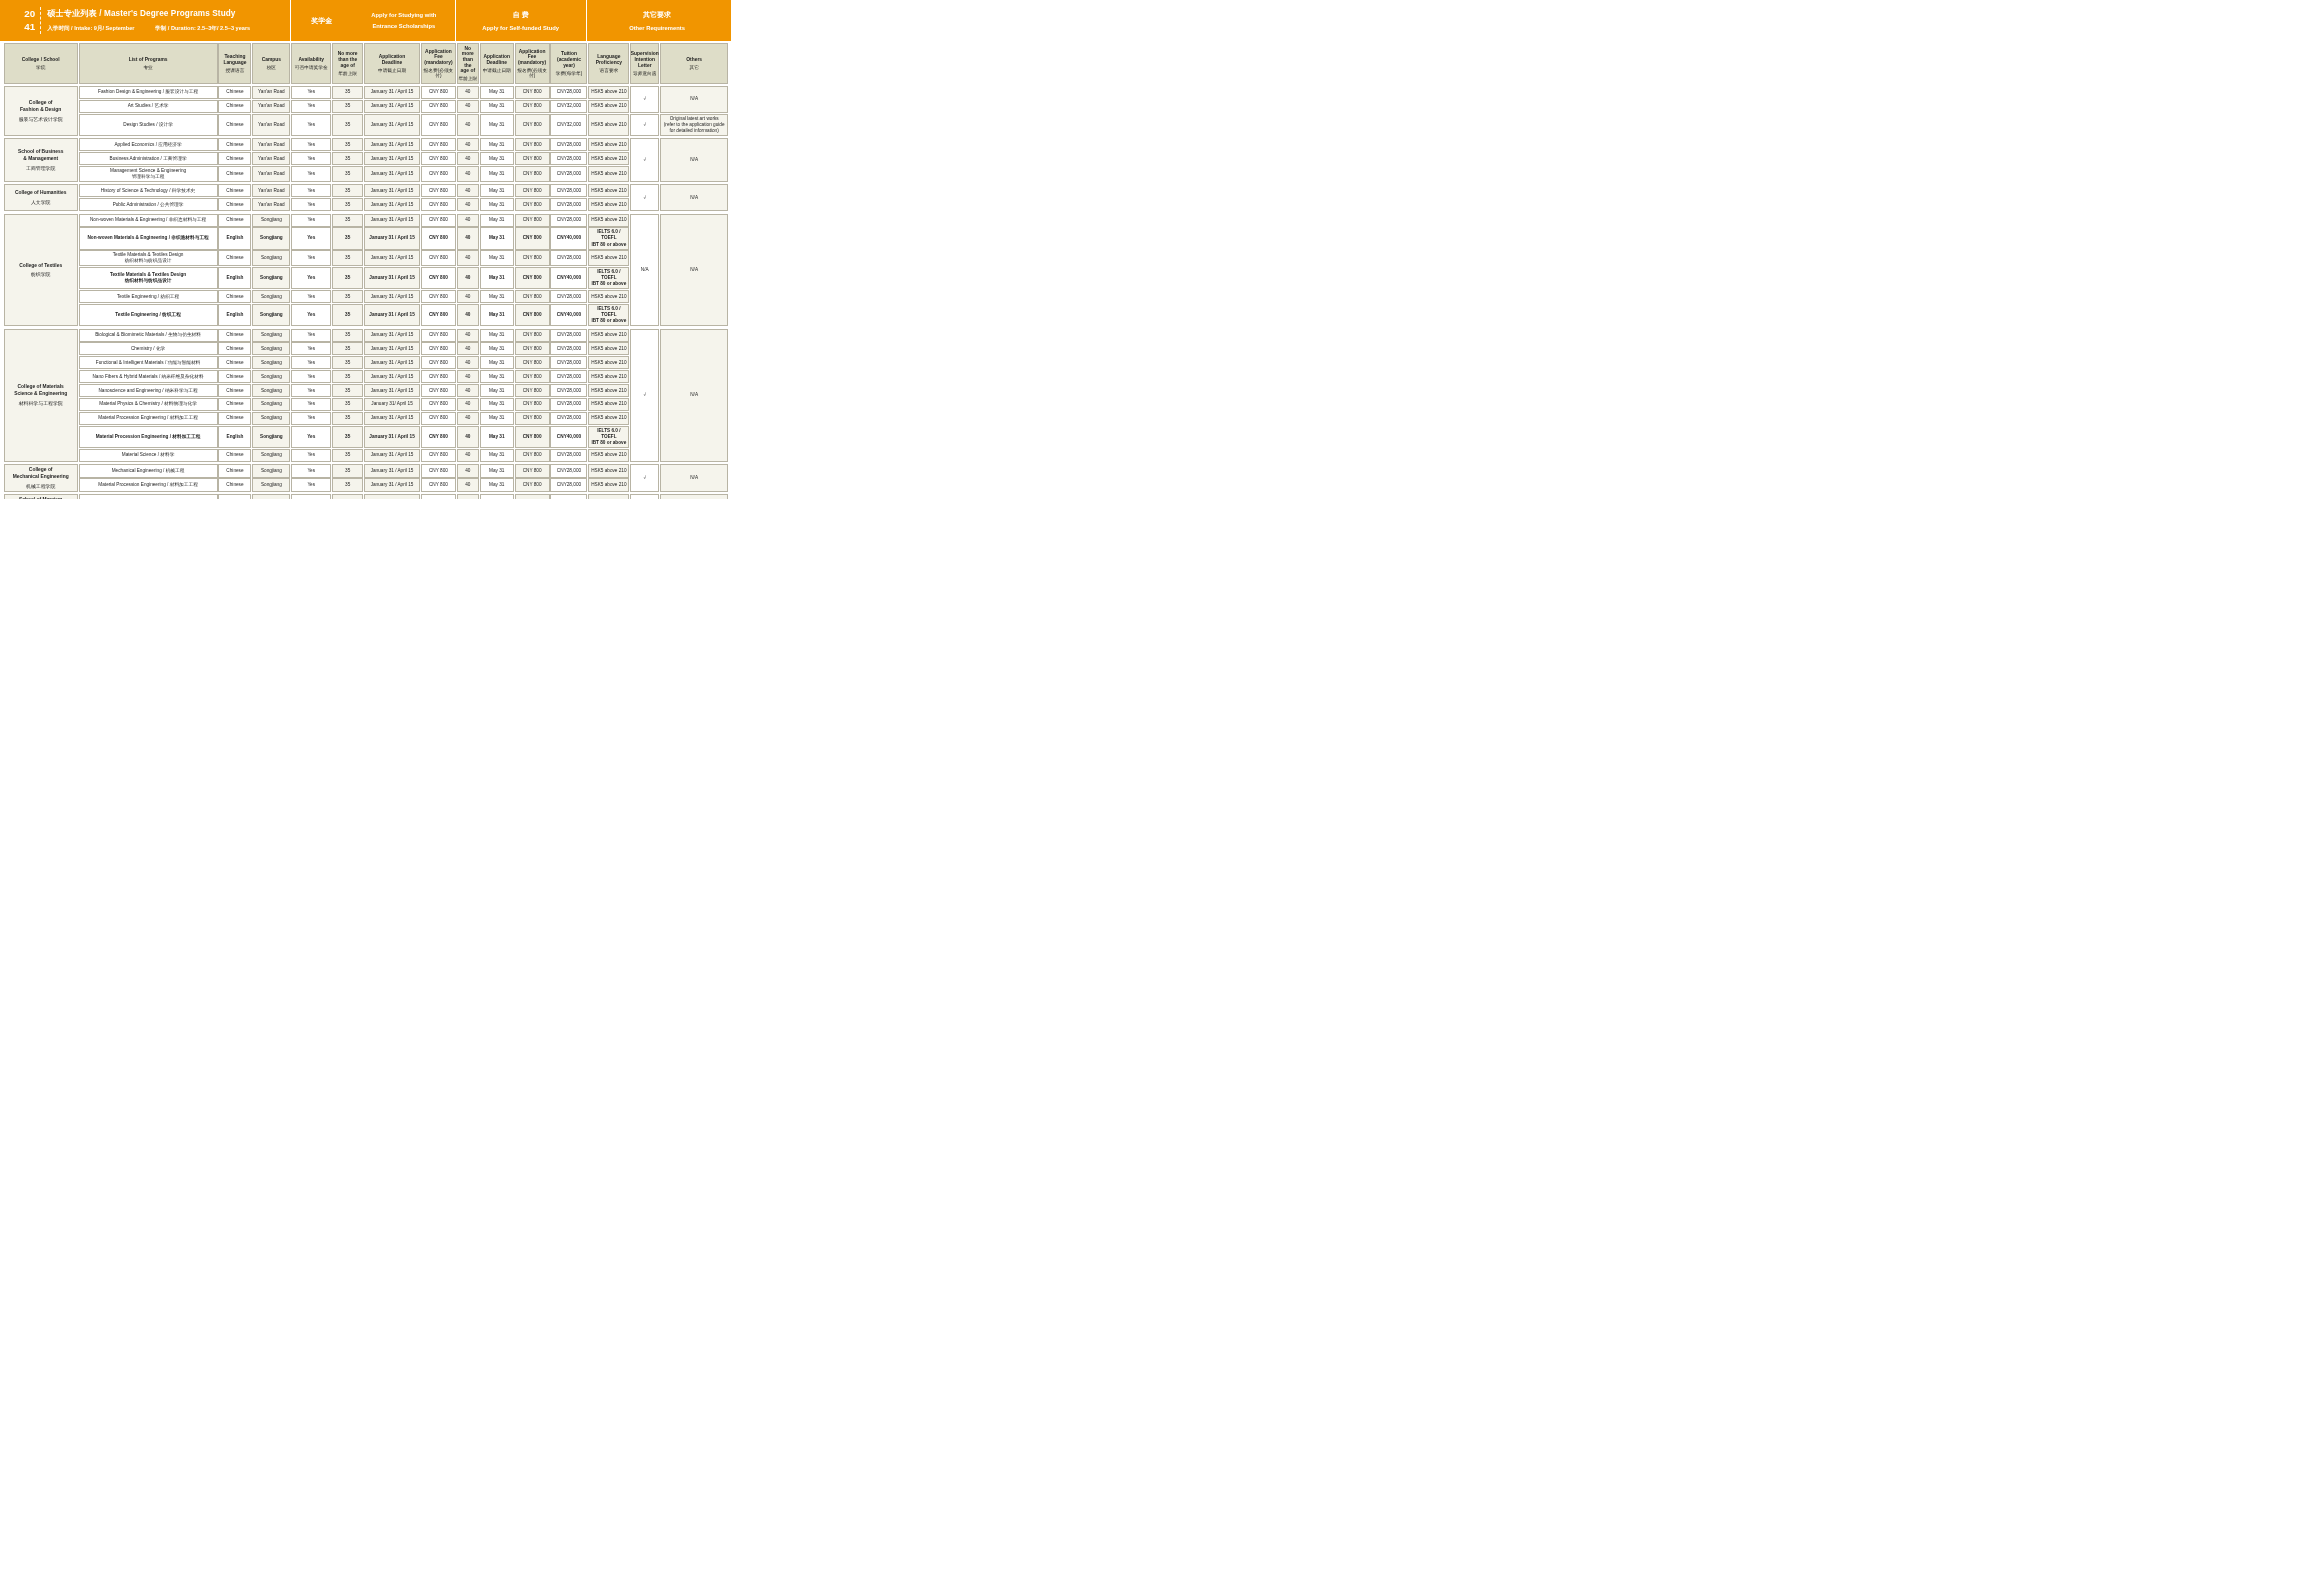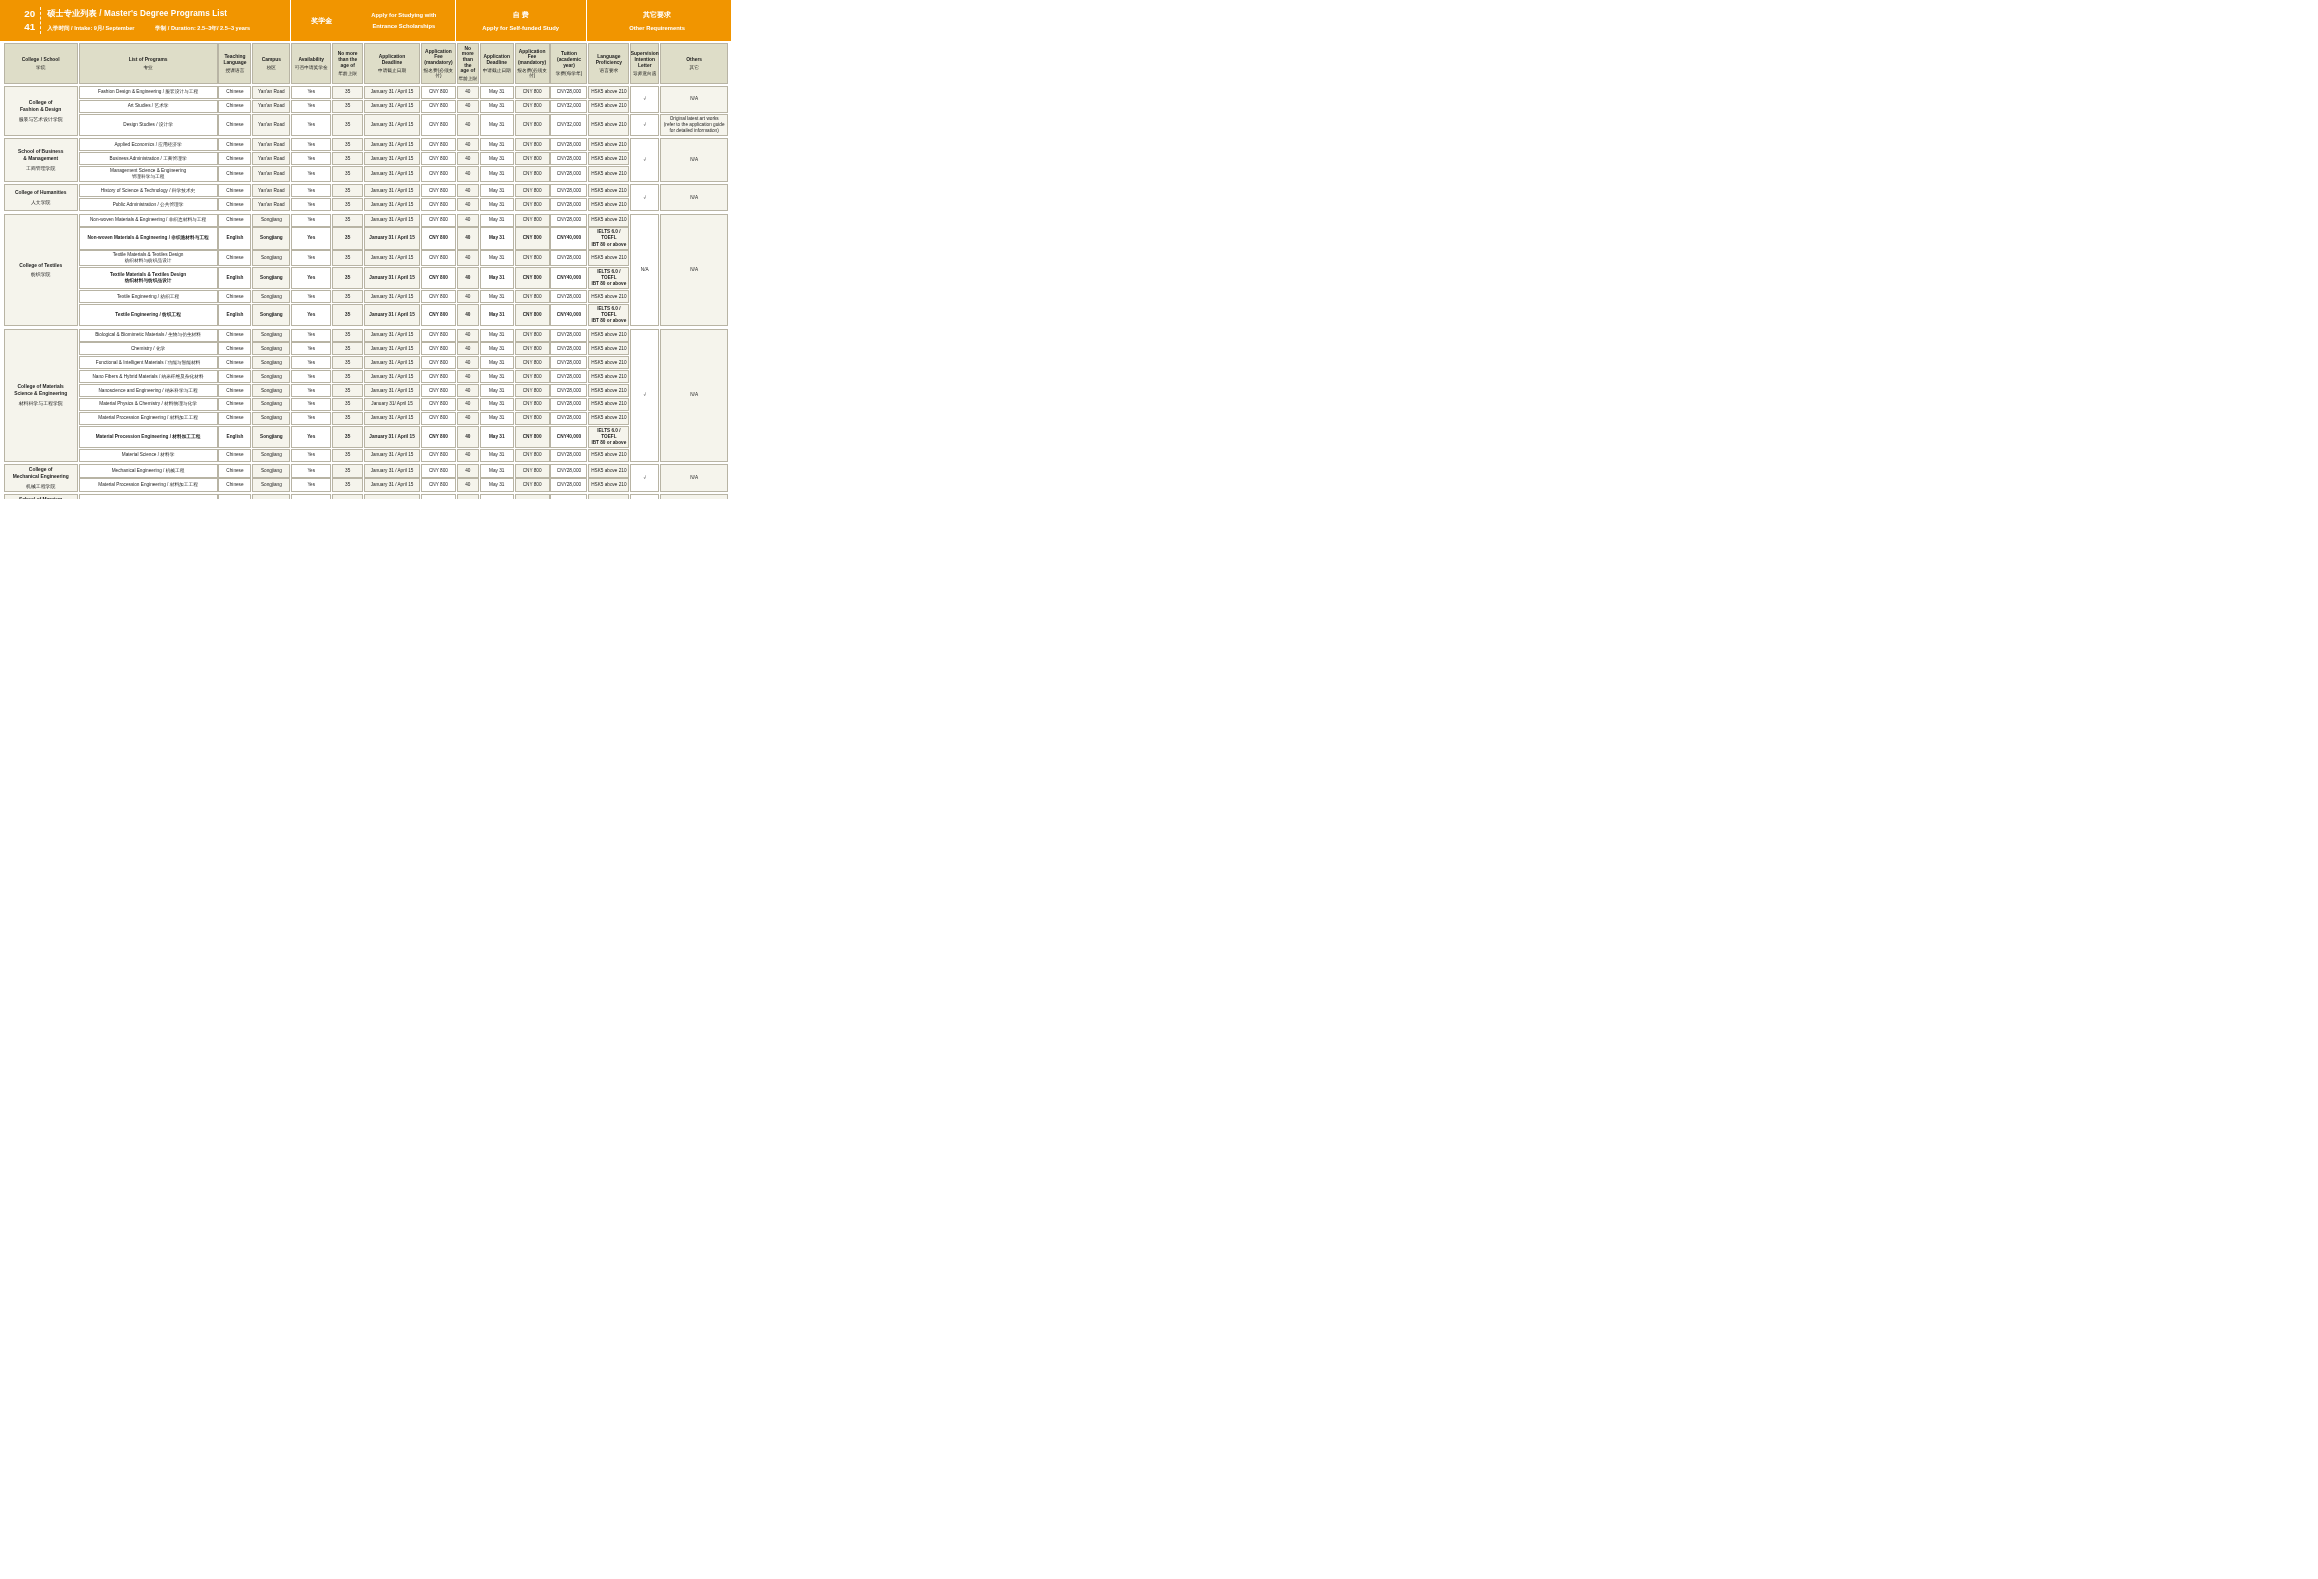--- a/index.html
+++ b/index.html
@@ -53,21 +53,21 @@
 <div class="page">
 
   <div class="topbar">
     <div class="zone zone-title">
       <div class="year-block">
         <div>20</div>
         <div>41</div>
       </div>
       <div class="dash-sep"></div>
       <div class="titles">
-        <div class="main-title">硕士专业列表 / Master's Degree Programs List</div>
+        <div class="main-title">硕士专业列表 / Master's Degree Programs Study</div>
         <div class="subtitle">
           <span>入学时间 / Intake: 9月/ September</span>
           <span>学制 / Duration: 2.5–3年/ 2.5–3 years</span>
         </div>
       </div>
     </div>
     <div class="zone zone-sch">
       <div class="sch-cn">奖学金</div>
       <div class="sch-en">Apply for Studying with
 Entrance Scholarships</div>

